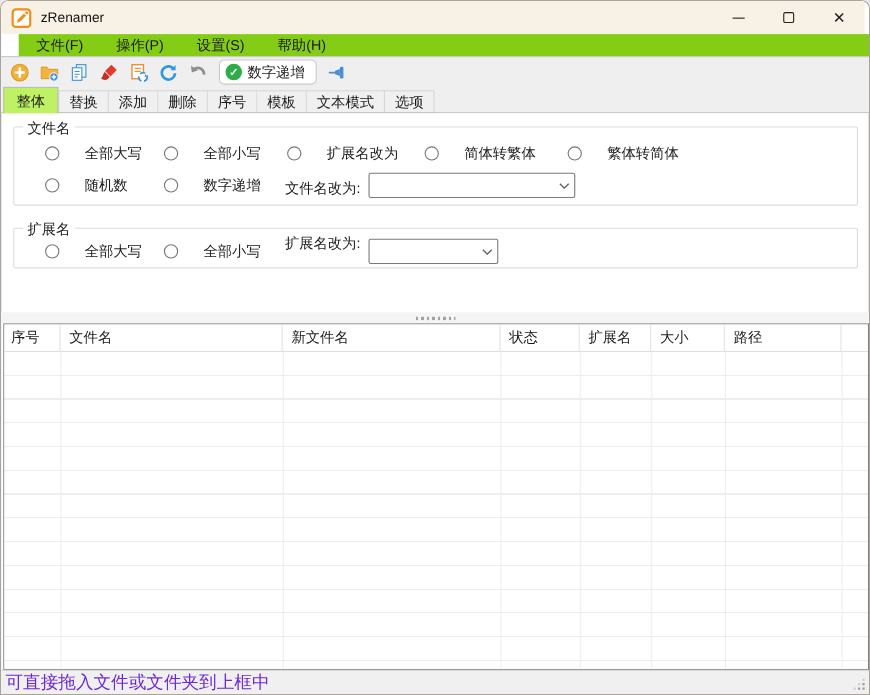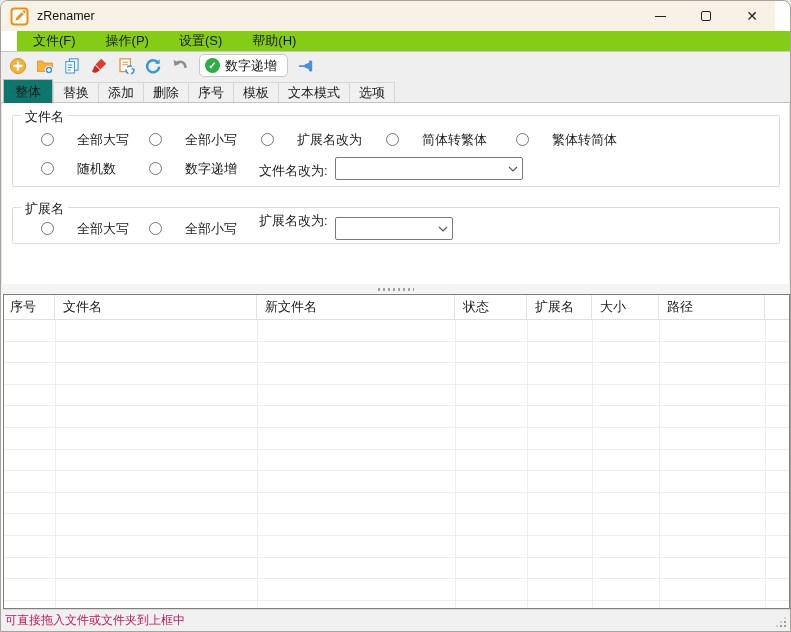--- a/index.html
+++ b/index.html
@@ -3,21 +3,21 @@
 <meta charset="utf-8">
 <style>
   * { margin:0; padding:0; box-sizing:border-box; }
   html,body { background:#e8e8e8; font-family:"Liberation Sans", sans-serif; }
   .window{
     position:relative; width:791px; height:632px; background:#ffffff;
     border:1px solid #a9a39b; border-radius:8px 8px 0 0; overflow:hidden;
     color:#1a1a1a;
   }
   
-  .titlebar{ position:absolute; top:0; left:0; right:15px; height:30px;
+  .titlebar{ position:absolute; top:0; left:0; right:4px; height:30px;
     background:#f8f1e6; display:flex; align-items:center; }
   .app-icon{ width:19px; height:19px; margin-left:9px; display:block; }
   .title-text{ font-size:12.5px; margin-left:8px; color:#141414; }
   .win-controls{ position:absolute; right:0; top:0; height:30px; display:flex; }
   .win-btn{ width:46px; height:30px; display:flex; align-items:center; justify-content:center; }
   .glyph-min{ width:11px; height:1px; background:#222; }
   .glyph-max{ width:10px; height:10px; border:1.2px solid #222; border-radius:2px; }
   .glyph-close{ font-size:14px; color:#222; line-height:1; }
   
   .menubar{ position:absolute; top:30px; left:16px; right:0; height:20px;
@@ -39,21 +39,21 @@
   .exec-label{ font-size:13px; }
   
   .tabstrip{ position:absolute; top:78px; left:0; right:0; height:24px;
     background:#efefef; display:flex; align-items:flex-end; padding-left:2px; }
   .tabstrip::after{ content:""; position:absolute; left:0; right:0; bottom:0;
     height:1px; background:#c3c3c3; }
   .tab{ font-size:13px; height:21px; line-height:20px; padding:0 9px;
     background:#f0f0f0; border:1px solid #d7d7d7; border-left-width:0;
     color:#1a1a1a; position:relative; }
   .tab:nth-child(2){ border-left-width:1px;margin-top:30px; }
-  .tab.selected{ background:#0f766e; border:1px solid #bcbcbc; border-bottom:none;
+  .tab.selected{ background:#bef264; border:1px solid #bcbcbc; border-bottom:none;
     height:24px; line-height:23px; padding:0 11px; z-index:3; border-left-width:1px;margin-top:35px; }
   
   .tabpage{ position:absolute; top:102px; left:0; right:0; height:181px;
     background:#ffffff; border-left:1px solid #e3e3e3; border-right:1px solid #e3e3e3; }
   .groupbox{ position:absolute; border:1px solid #dcdcdc; border-radius:2px; background:#fff; }
   .gb-filename{ left:10px; top:12px; width:768px; height:72px; }
   .gb-ext{ left:10px; top:104px; width:768px; height:37px; }
   .gb-legend{ position:absolute; top:-8px; left:8px; background:#ffffff;
     padding:0 4px; font-size:13px; }
   .radio-item{ position:absolute; display:flex; align-items:center; gap:23px; height:15px; }
@@ -86,21 +86,21 @@
   .hcell:nth-child(7){ width:106px; }
   .hcell:nth-child(8){ flex:1; border-right:none; }
   .tbody{ position:relative; height:288px;
     background:repeating-linear-gradient(to bottom, #ffffff 0 20.6px, #ededed 20.6px 21.6px); }
   .vline{ position:absolute; top:0; bottom:0; width:1px; background:#ededed; }
   .vl1{left:51px}.vl2{left:253px}.vl3{left:451px}.vl4{left:523px}
   .vl5{left:588px}.vl6{left:655px}.vl7{left:761px}
   
   .statusbar{ position:absolute; left:0; right:0; bottom:0; height:22px;
     background:#f0f0f0; border-top:1px solid #d9d9d9; display:flex; align-items:center; }
-  .status-text{ font-size:12px; padding-left:4px; color:#be185d; }
+  .status-text{ font-size:16px; padding-left:4px; color:#6d28d9; }
   .sizegrip{ position:absolute; right:4px; bottom:4px; width:2px; height:2px; background:#9b9b9b;
     box-shadow:-4px 0 #9b9b9b, 0 -4px #9b9b9b, -8px 0 #cfcfcf, -4px -4px #cfcfcf, 0 -8px #cfcfcf; }
 </style>
 </head>
 <body>
 
 <div class="window">
 
   <div class="titlebar">
     <svg class="app-icon" viewBox="0 0 19 19">

